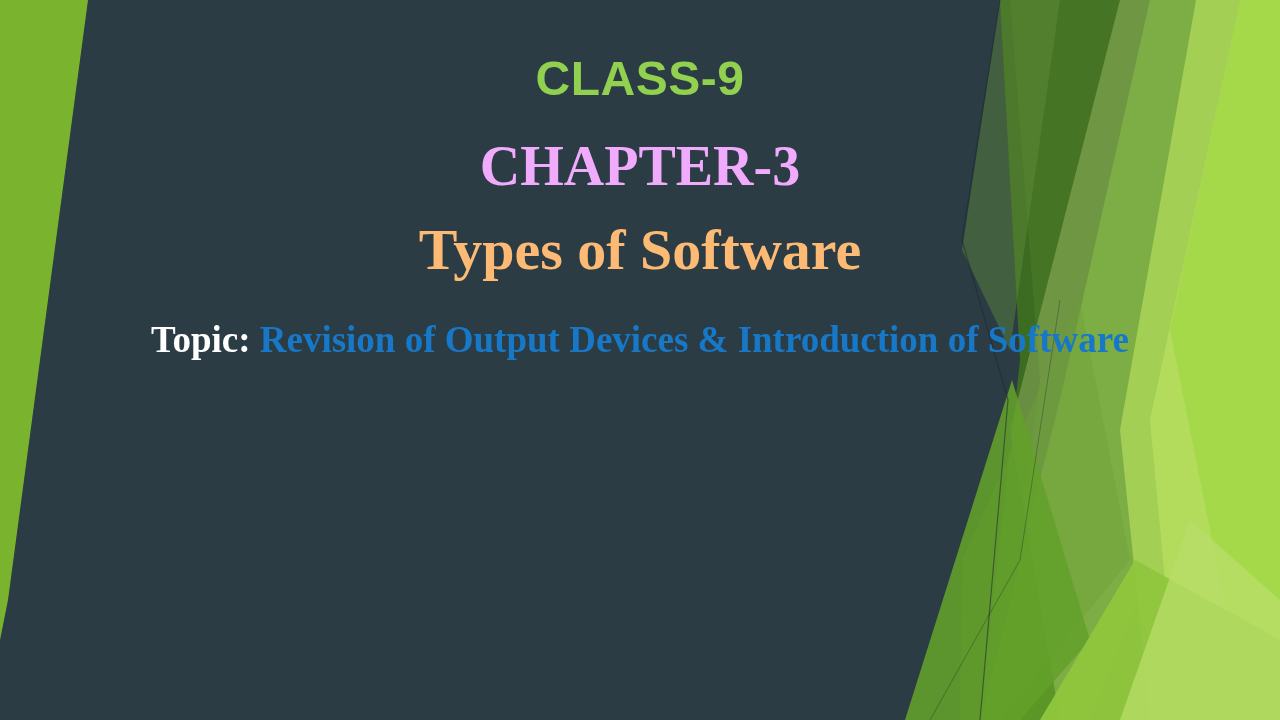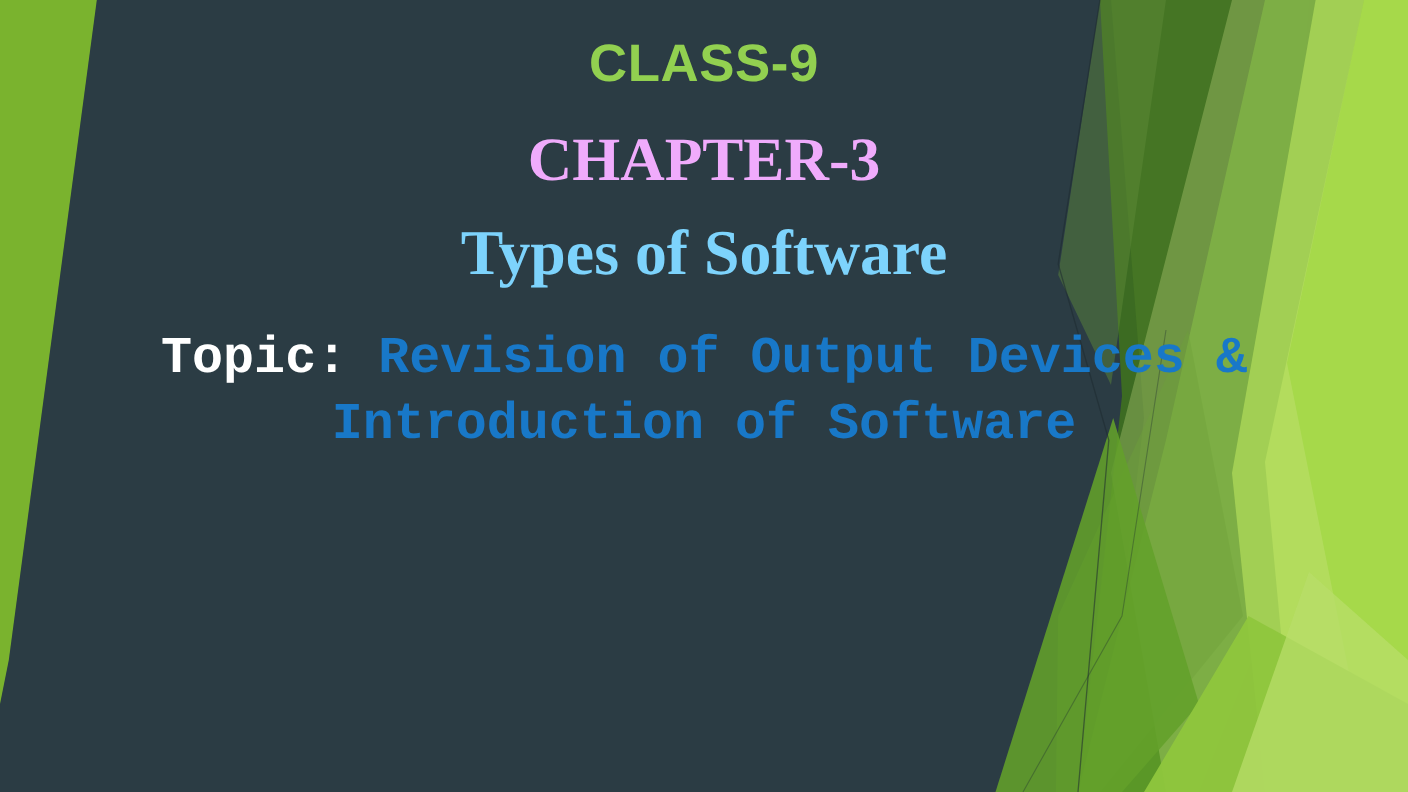--- a/index.html
+++ b/index.html
@@ -23,21 +23,21 @@
     height: 720px;
     pointer-events: none;
   }
   #content {
     position: absolute;
     inset: 0;
     z-index: 5;
     display: flex;
     flex-direction: column;
     align-items: center;
-    padding-top: 30px;
+    padding-top: 50px;
     box-sizing: border-box;
   }
 
   .line-class,
   .line-subject {
     font-family: "Liberation Sans", sans-serif;
     font-weight: bold;
     font-size: 48px;
     line-height: 1.22;
     letter-spacing: 0.5px;
@@ -57,33 +57,33 @@
     text-align: center;
     margin: 22px 0 0 0;
     white-space: nowrap;
   }
 
   .line-topicname {
     font-family: "Liberation Serif", serif;
     font-weight: bold;
     font-size: 58px;
     line-height: 1.22;
-    color: #7dd3fc;
+    color: #fdba74;
     text-align: right;
     margin: 14px 0 0 0;
     white-space: nowrap;
   }
 
   .topic-block {
     margin: 32px 0 0 0;
     text-align: center;
     max-width: 1000px;
-    font-family: Liberation Mono, monospace;
+    font-family: Liberation Serif, serif;
     font-weight: bold;
-    font-size: 47px;
+    font-size: 37px;
     line-height: 1.26;
   }
   .topic-label { color: #ffffff; }
   .topic-value { color: #1878c8; }
 
   .line-part {
     font-family: "Liberation Serif", serif;
     font-weight: bold;
     font-size: 29px;
     color: #f5a623;

